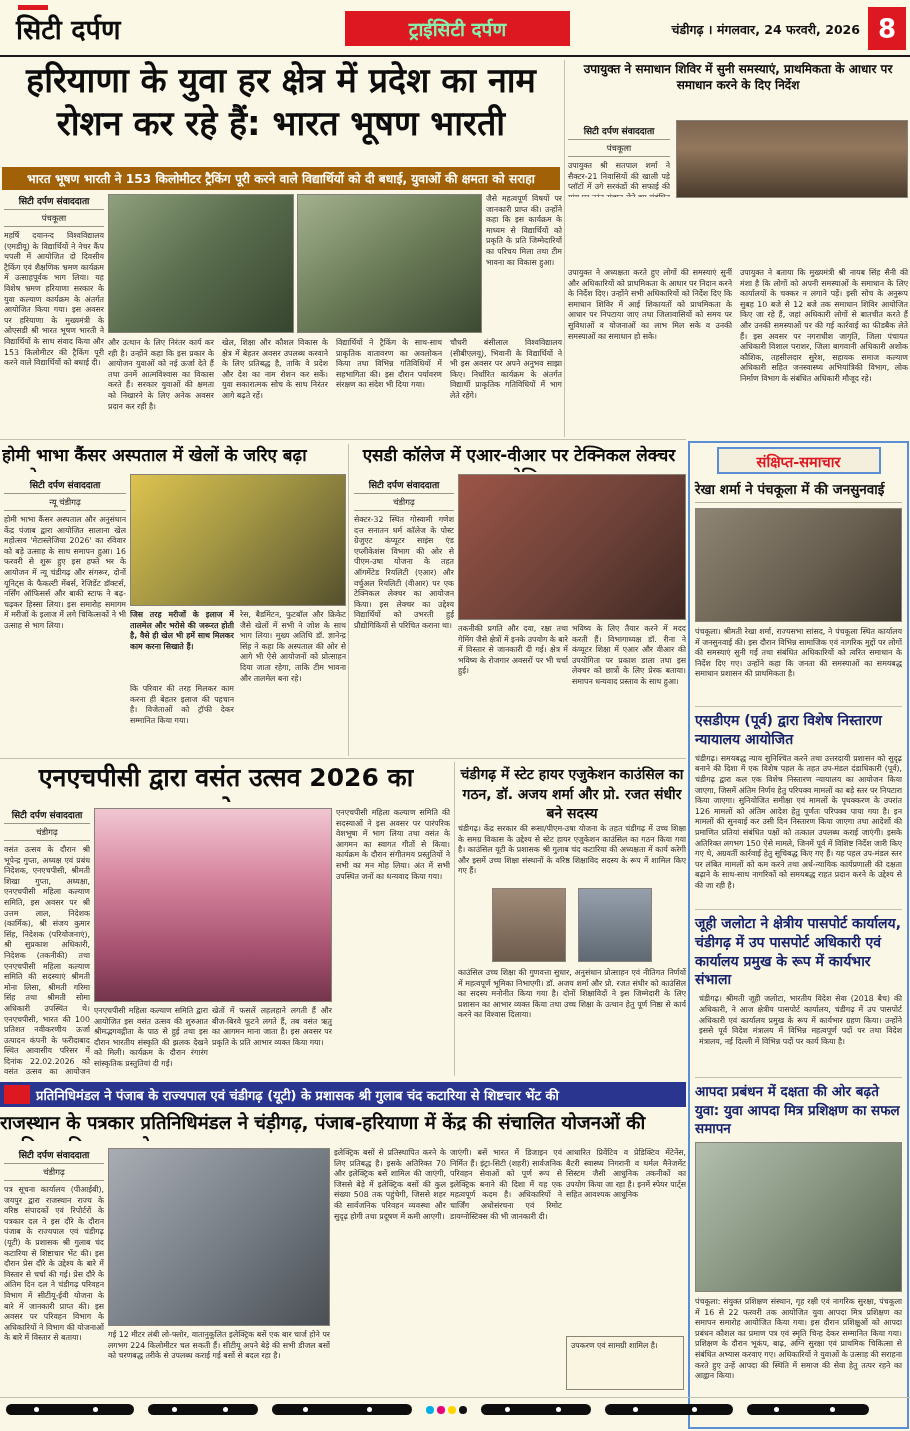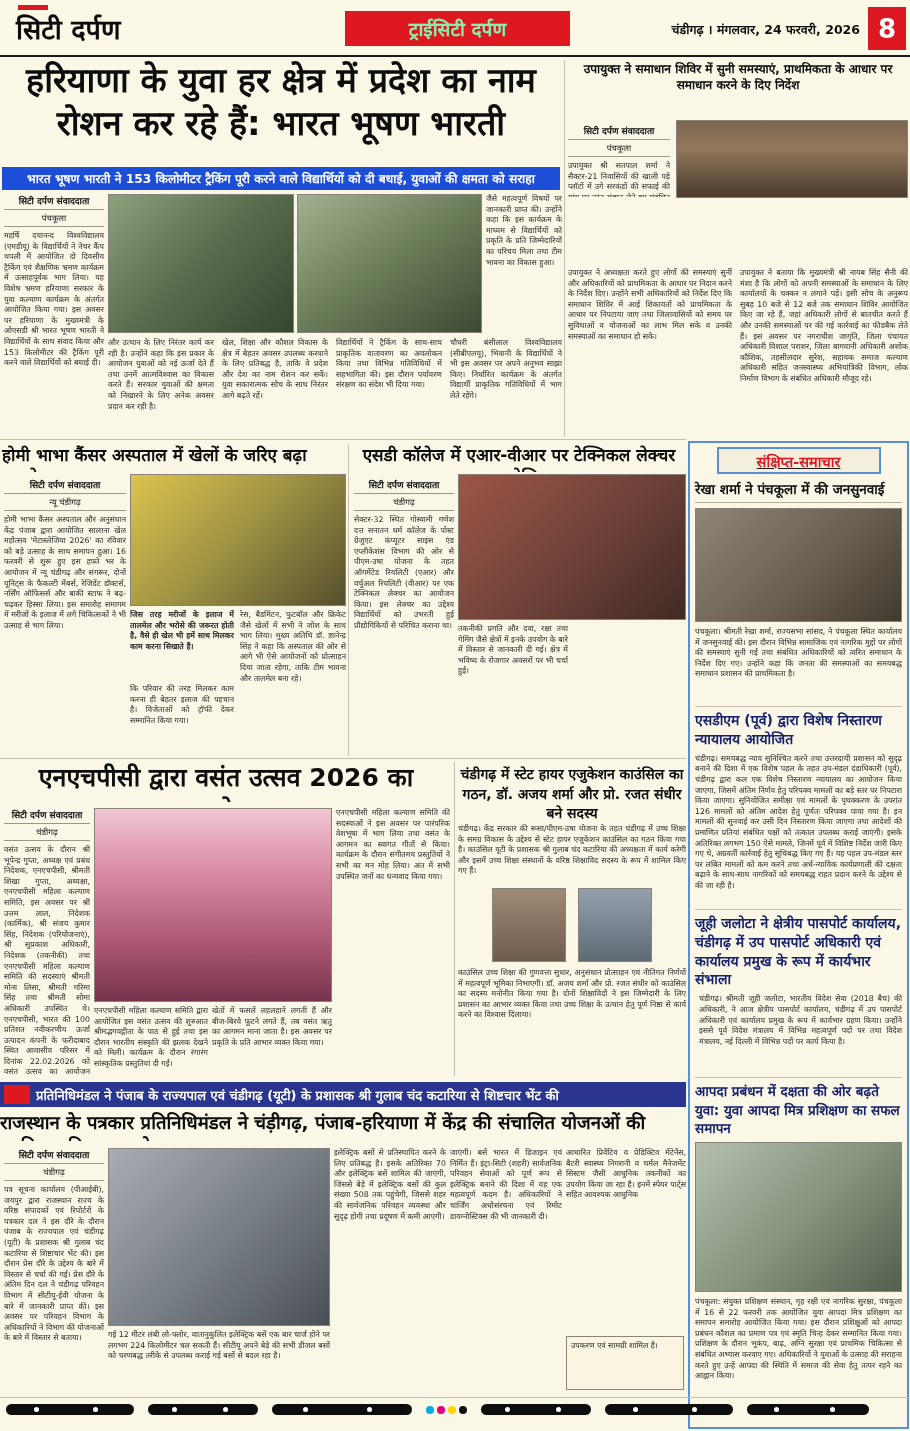--- a/index.html
+++ b/index.html
@@ -43,21 +43,21 @@
     <div class="abs" style="left:345px;top:11px;width:225px;height:35px;background:#dd1820;display:flex;align-items:center;justify-content:center;">
       <span style="color:#86efac;font-size:19px;font-weight:bold;">ट्राईसिटी दर्पण</span>
     </div>
     <div class="abs" style="left:650px;top:21px;width:210px;text-align:right;font-size:12.5px;font-weight:bold;color:#111;">चंडीगढ़ । मंगलवार, 24 फरवरी, 2026</div>
     <div class="abs" style="left:868px;top:7px;width:38px;height:43px;background:#dd1820;display:flex;align-items:center;justify-content:center;">
       <span style="color:#fff;font-size:26px;font-weight:bold;">8</span>
     </div>
   </div>
 
   <div class="abs hl" style="left:0;top:59px;width:562px;height:106px;font-size:34px;line-height:1.26;">हरियाणा के युवा हर क्षेत्र में प्रदेश का नाम रोशन कर रहे हैं: भारत भूषण भारती</div>
-  <div class="abs" style="left:2px;top:167px;width:558px;height:23px;background:#1d4ed8;display:flex;align-items:center;justify-content:center;overflow:hidden;">
+  <div class="abs" style="left:2px;top:167px;width:558px;height:23px;background:#a16207;display:flex;align-items:center;justify-content:center;overflow:hidden;">
     <span style="color:#fff;font-size:12.2px;font-weight:bold;white-space:nowrap;">भारत भूषण भारती ने 153 किलोमीटर ट्रैकिंग पूरी करने वाले विद्यार्थियों को दी बधाई, युवाओं की क्षमता को सराहा</span>
   </div>
   <div class="abs" style="left:4px;top:194px;width:100px;height:243px;">
     <div class="byl">सिटी दर्पण संवाददाता</div>
     <div class="plc">पंचकूला</div>
     <div class="bts" style="height:195px;">महर्षि दयानन्द विश्वविद्यालय (एमडीयू) के विद्यार्थियों ने नेचर कैंप थपली में आयोजित दो दिवसीय ट्रैकिंग एवं शैक्षणिक भ्रमण कार्यक्रम में उत्साहपूर्वक भाग लिया। यह विशेष भ्रमण हरियाणा सरकार के युवा कल्याण कार्यक्रम के अंतर्गत आयोजित किया गया। इस अवसर पर हरियाणा के मुख्यमंत्री के ओएसडी श्री भारत भूषण भारती ने विद्यार्थियों के साथ संवाद किया और 153 किलोमीटर की ट्रैकिंग पूरी करने वाले विद्यार्थियों को बधाई दी।</div>
   </div>
   <div class="abs photo ph-green" style="left:108px;top:194px;width:186px;height:139px;"></div>
   <div class="abs photo ph-green2" style="left:297px;top:194px;width:185px;height:139px;"></div>
   <div class="abs bts" style="left:486px;top:194px;width:76px;height:139px;">जैसे महत्वपूर्ण विषयों पर जानकारी प्राप्त की। उन्होंने कहा कि इस कार्यक्रम के माध्यम से विद्यार्थियों को प्रकृति के प्रति जिम्मेदारियों का परिचय मिला तथा टीम भावना का विकास हुआ।</div>
@@ -92,23 +92,24 @@
 
   <div class="abs vr" style="left:348px;top:444px;height:312px;"></div>
   <div class="abs hl" style="left:352px;top:444px;width:334px;height:28px;font-size:17px;line-height:1.3;">एसडी कॉलेज में एआर-वीआर पर टेक्निकल लेक्चर आयोजित</div>
   <div class="abs" style="left:354px;top:478px;width:100px;height:278px;">
     <div class="byl">सिटी दर्पण संवाददाता</div>
     <div class="plc">चंडीगढ़</div>
     <div class="bts" style="height:240px;">सेक्टर-32 स्थित गोस्वामी गणेश दत्त सनातन धर्म कॉलेज के पोस्ट ग्रेजुएट कंप्यूटर साइंस एंड एप्लीकेशंस विभाग की ओर से पीएम-उषा योजना के तहत ऑगमेंटेड रियलिटी (एआर) और वर्चुअल रियलिटी (वीआर) पर एक टेक्निकल लेक्चर का आयोजन किया। इस लेक्चर का उद्देश्य विद्यार्थियों को उभरती हुई प्रौद्योगिकियों से परिचित कराना था।</div>
   </div>
   <div class="abs photo ph-indoor" style="left:458px;top:474px;width:228px;height:146px;"></div>
   <div class="abs bts" style="left:458px;top:624px;width:110px;height:132px;">तकनीकी प्रगति और दवा, रक्षा तथा गेमिंग जैसे क्षेत्रों में इनके उपयोग के बारे में विस्तार से जानकारी दी गई। क्षेत्र में भविष्य के रोजगार अवसरों पर भी चर्चा हुई।</div>
+  <div class="abs bts" style="left:572px;top:624px;width:114px;height:132px;">भविष्य के लिए तैयार करने में मदद करती हैं। विभागाध्यक्ष डॉ. रीना ने कंप्यूटर शिक्षा में एआर और वीआर की उपयोगिता पर प्रकाश डाला तथा इस लेक्चर को छात्रों के लिए प्रेरक बताया। समापन धन्यवाद प्रस्ताव के साथ हुआ।</div>
 
   <div class="abs" style="left:688px;top:441px;width:221px;height:988px;border:2px solid #5b8fd4;background:#fbf7e6;">
-    <div style="margin:4px auto 0 auto;width:160px;height:23px;border:2px solid #5b8fd4;display:flex;align-items:center;justify-content:center;background:#f4efdc;text-decoration:underline;">
+    <div style="margin:4px auto 0 auto;width:160px;height:23px;border:2px solid #5b8fd4;display:flex;align-items:center;justify-content:center;background:#f4efdc;">
       <span style="color:#dd1820;font-size:14.5px;font-weight:bold;">संक्षिप्त-समाचार</span>
     </div>
     <div style="margin:6px 5px 0 5px;font-size:13.5px;font-weight:bold;color:#111;border-bottom:1px solid #b5b09c;padding-bottom:4px;">रेखा शर्मा ने पंचकूला में की जनसुनवाई</div>
     <div class="photo ph-group" style="margin:5px 5px 0 5px;height:112px;"></div>
     <div class="bts" style="margin:5px 5px 0 5px;height:74px;">पंचकूला। श्रीमती रेखा शर्मा, राज्यसभा सांसद, ने पंचकूला स्थित कार्यालय में जनसुनवाई की। इस दौरान विभिन्न सामाजिक एवं नागरिक मुद्दों पर लोगों की समस्याएं सुनी गईं तथा संबंधित अधिकारियों को त्वरित समाधान के निर्देश दिए गए। उन्होंने कहा कि जनता की समस्याओं का समयबद्ध समाधान प्रशासन की प्राथमिकता है।</div>
     <div class="hr" style="margin:5px 5px 0 5px;"></div>
     <div class="navy" style="margin:4px 5px 0 5px;font-size:14px;font-weight:bold;line-height:1.35;">एसडीएम (पूर्व) द्वारा विशेष निस्तारण न्यायालय आयोजित</div>
     <div class="bts" style="margin:5px 5px 0 5px;height:150px;">चंडीगढ़। समयबद्ध न्याय सुनिश्चित करने तथा उत्तरदायी प्रशासन को सुदृढ़ बनाने की दिशा में एक विशेष पहल के तहत उप-मंडल दंडाधिकारी (पूर्व), चंडीगढ़ द्वारा कल एक विशेष निस्तारण न्यायालय का आयोजन किया जाएगा, जिसमें अंतिम निर्णय हेतु परिपक्व मामलों का बड़े स्तर पर निपटारा किया जाएगा। सुनियोजित समीक्षा एवं मामलों के पृथक्करण के उपरांत 126 मामलों को अंतिम आदेश हेतु पूर्णतः परिपक्व पाया गया है। इन मामलों की सुनवाई कर उसी दिन निस्तारण किया जाएगा तथा आदेशों की प्रमाणित प्रतियां संबंधित पक्षों को तत्काल उपलब्ध कराई जाएंगी। इसके अतिरिक्त लगभग 150 ऐसे मामले, जिनमें पूर्व में विशिष्ट निर्देश जारी किए गए थे, अग्रवर्ती कार्रवाई हेतु सूचिबद्ध किए गए हैं। यह पहल उप-मंडल स्तर पर लंबित मामलों को कम करने तथा अर्ध-न्यायिक कार्यप्रणाली की दक्षता बढ़ाने के साथ-साथ नागरिकों को समयबद्ध राहत प्रदान करने के उद्देश्य से की जा रही है।</div>
     <div class="hr" style="margin:5px 5px 0 5px;"></div>
     <div class="navy" style="margin:4px 5px 0 5px;font-size:14px;font-weight:bold;line-height:1.35;">जूही जलोटा ने क्षेत्रीय पासपोर्ट कार्यालय, चंडीगढ़ में उप पासपोर्ट अधिकारी एवं कार्यालय प्रमुख के रूप में कार्यभार संभाला</div>

